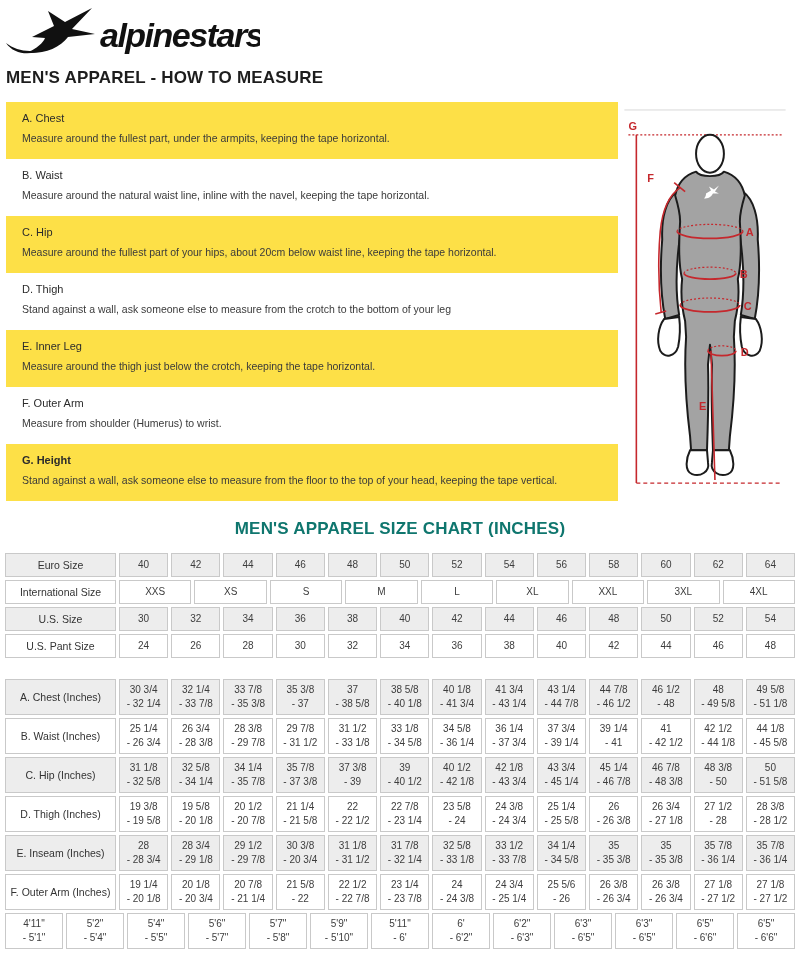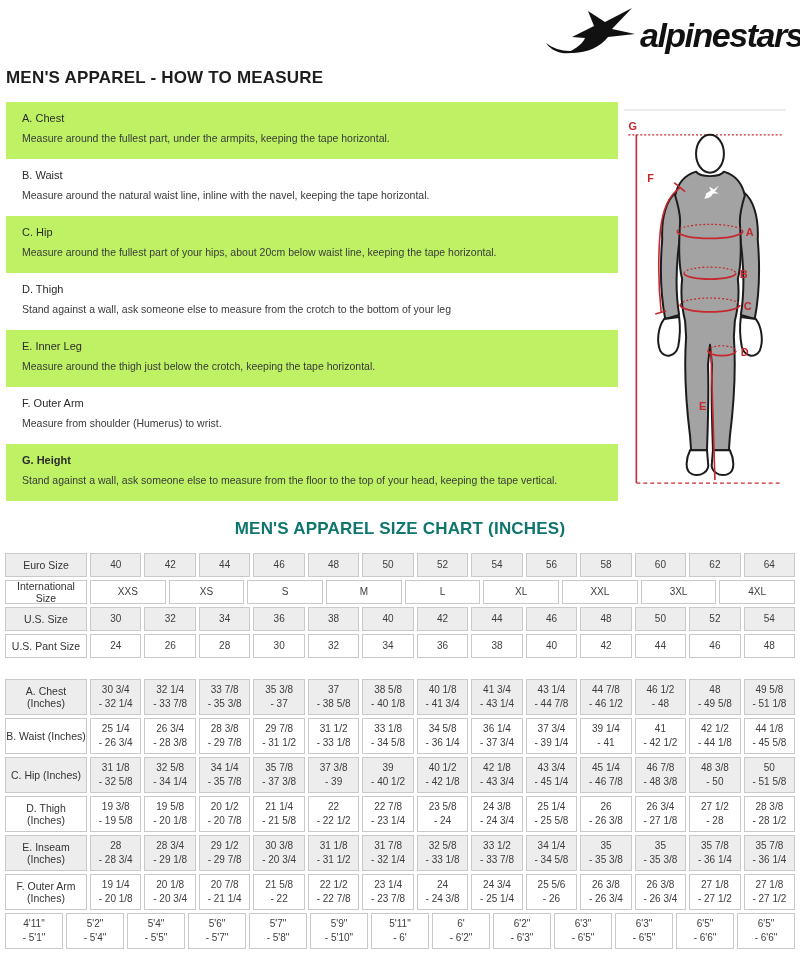--- a/index.html
+++ b/index.html
@@ -1,42 +1,42 @@
 <!DOCTYPE html>
 <html><head>
 <meta charset="utf-8">
 <style>
   * { box-sizing: border-box; margin: 0; padding: 0; }
   html,body { width: 800px; height: 972px; background: #fff; overflow: hidden;
     font-family: "Liberation Sans", "DejaVu Sans", sans-serif; color: #333; }
 
-  .logo-wrap { display:flex; justify-content:flex-end; align-items:center; padding-top:4px; height:62px; }
+  .logo-wrap { display:flex; justify-content:flex-start; align-items:center; padding-top:4px; height:62px; }
 
   .page-title { font-size:17px; font-weight:bold; color:#1d1d1d; letter-spacing:.2px;
     margin:6px 6px 14px 6px; }
 
   .measure-wrap { display:flex; padding:0 6px; }
   .sections { width:612px; }
   .section { min-height:57px; padding:10px 16px 8px 16px; }
-  .section.shaded { background:#bef264; }
+  .section.shaded { background:#fde047; }
   .section-label { font-size:11px; color:#2b2b2b; margin-bottom:8px; }
   .section.bold-label .section-label { font-weight:bold; }
   .section-desc { font-size:10.5px; color:#3a3a3a; }
 
   .figure-col { flex:1; display:flex; justify-content:flex-end; padding-right:4px; }
 
   .chart-title { text-align:center; font-size:17px; font-weight:bold; color:#0f766e;
     letter-spacing:.2px; margin:18px 0 14px 0; }
 
   .size-chart { padding:0 5px; }
   .trow { display:flex; gap:3px; margin-bottom:3px; }
   .cell { border:1px solid #c9c9c9; background:#fff; display:flex; flex-direction:column;
     justify-content:center; align-items:center; text-align:center; font-size:10px; color:#3d3d3d; }
   .cell.shaded { background:#ededed; }
-  .label-cell { width:82px; flex:none; font-size:10.5px; color:#333; }
+  .label-cell { width:111px; flex:none; font-size:10.5px; color:#333; }
   .value-cell { flex:1; line-height:14px; }
   .meta-row .cell { height:24px; }
   .body-rows .cell { height:36px; }
   .body-gap { height:18px; }
 
   
   .suit { fill:#a3a3a3; stroke:#1b1b1b; stroke-width:2; stroke-linejoin:round; }
   .skin { fill:#ffffff; stroke:#1b1b1b; stroke-width:2; }
   .rlabel { fill:#c5282d; font-weight:bold; font-size:11px; }
   .rsolid { stroke:#c5282d; stroke-width:1.6; fill:none; }

